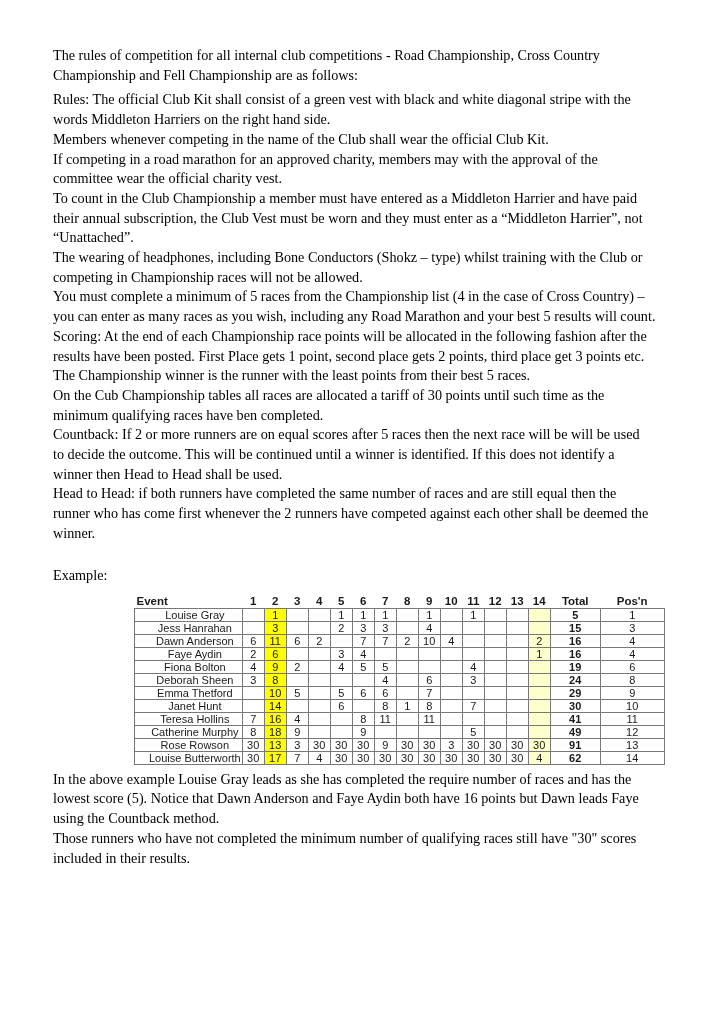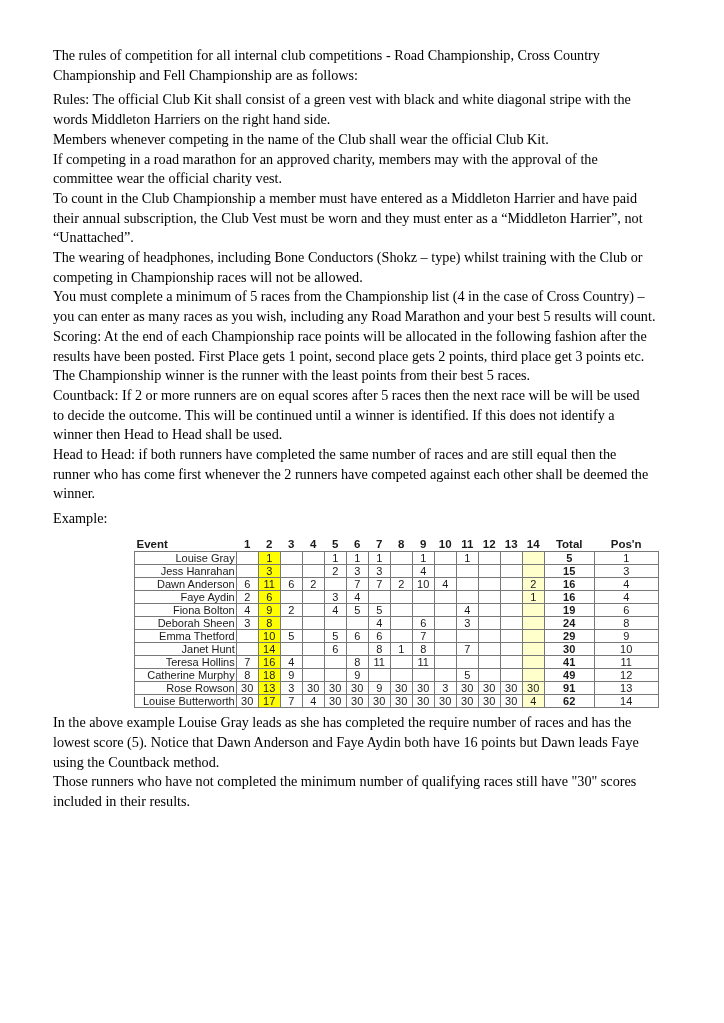--- a/index.html
+++ b/index.html
@@ -13,21 +13,21 @@
     overflow: hidden;
   }
   .content { padding: 46px 18px 0 53px; }
   .para {
     margin: 0;
     line-height: 19.7px;
     white-space: pre;
   }
   .para b { font-weight: normal; }
   .intro { margin-bottom: 5px; }
-  .example { margin-top: 5px; margin-bottom: 8px; }
+  .example { margin-top: 22px; margin-bottom: 8px; }
   table.results {
     border-collapse: collapse;
     table-layout: fixed;
     margin-left: 81px;
     font-family: "Liberation Sans", sans-serif;
     font-size: 11px;
     color: #1a1a1a;
   }
   .results th {
     font-weight: bold;
@@ -42,21 +42,21 @@
   .results th.event-h { text-align: left; padding-left: 2px; }
   .results td {
     border: 1px solid #787878;
     height: 13px;
     line-height: 12px;
     padding: 0 1px;
     text-align: center;
     overflow: hidden;
     white-space: nowrap;
   }
-  .results td.name { text-align: right; padding-left: 8px; }
+  .results td.name { text-align: center; padding-left: 14px; }
   .results td.c2 { background: #ffff00; }
   .results td.c14 { background: #ffffcc; }
   .results td.total { font-weight: bold; }
   .closing { margin-top: 5px; }
 </style>
 </head>
 <body>
 
 <div class="content">
 
@@ -72,20 +72,22 @@
       <p class="para">To count in the Club Championship a member must have entered as a Middleton Harrier and have paid
 their annual subscription, the Club Vest must be worn and they must enter as a “Middleton Harrier”, not
 “Unattached”.</p>
       <p class="para">The wearing of headphones, including Bone Conductors (Shokz – type) whilst training with the Club or
 competing in Championship races will not be allowed.</p>
       <p class="para">You must complete a minimum of 5 races from the Championship list (4 in the case of Cross Country) –
 you can enter as many races as you wish, including any Road Marathon and your best 5 results will count.</p>
       <p class="para"><b>Scoring:</b> At the end of each Championship race points will be allocated in the following fashion after the
 results have been posted. First Place gets 1 point, second place gets 2 points, third place get 3 points etc.
 The Championship winner is the runner with the least points from their best 5 races.</p>
+      <p class="para">On the Cub Championship tables all races are allocated a tariff of 30 points until such time as the
+minimum qualifying races have ben completed.</p>
       <p class="para"><b>Countback:</b> If 2 or more runners are on equal scores after 5 races then the next race will be will be used
 to decide the outcome. This will be continued until a winner is identified. If this does not identify a
 winner then Head to Head shall be used.</p>
       <p class="para"><b>Head to Head:</b> if both runners have completed the same number of races and are still equal then the
 runner who has come first whenever the 2 runners have competed against each other shall be deemed the
 winner.</p>
     </div>
 
   <p class="para example">Example:</p>
 

